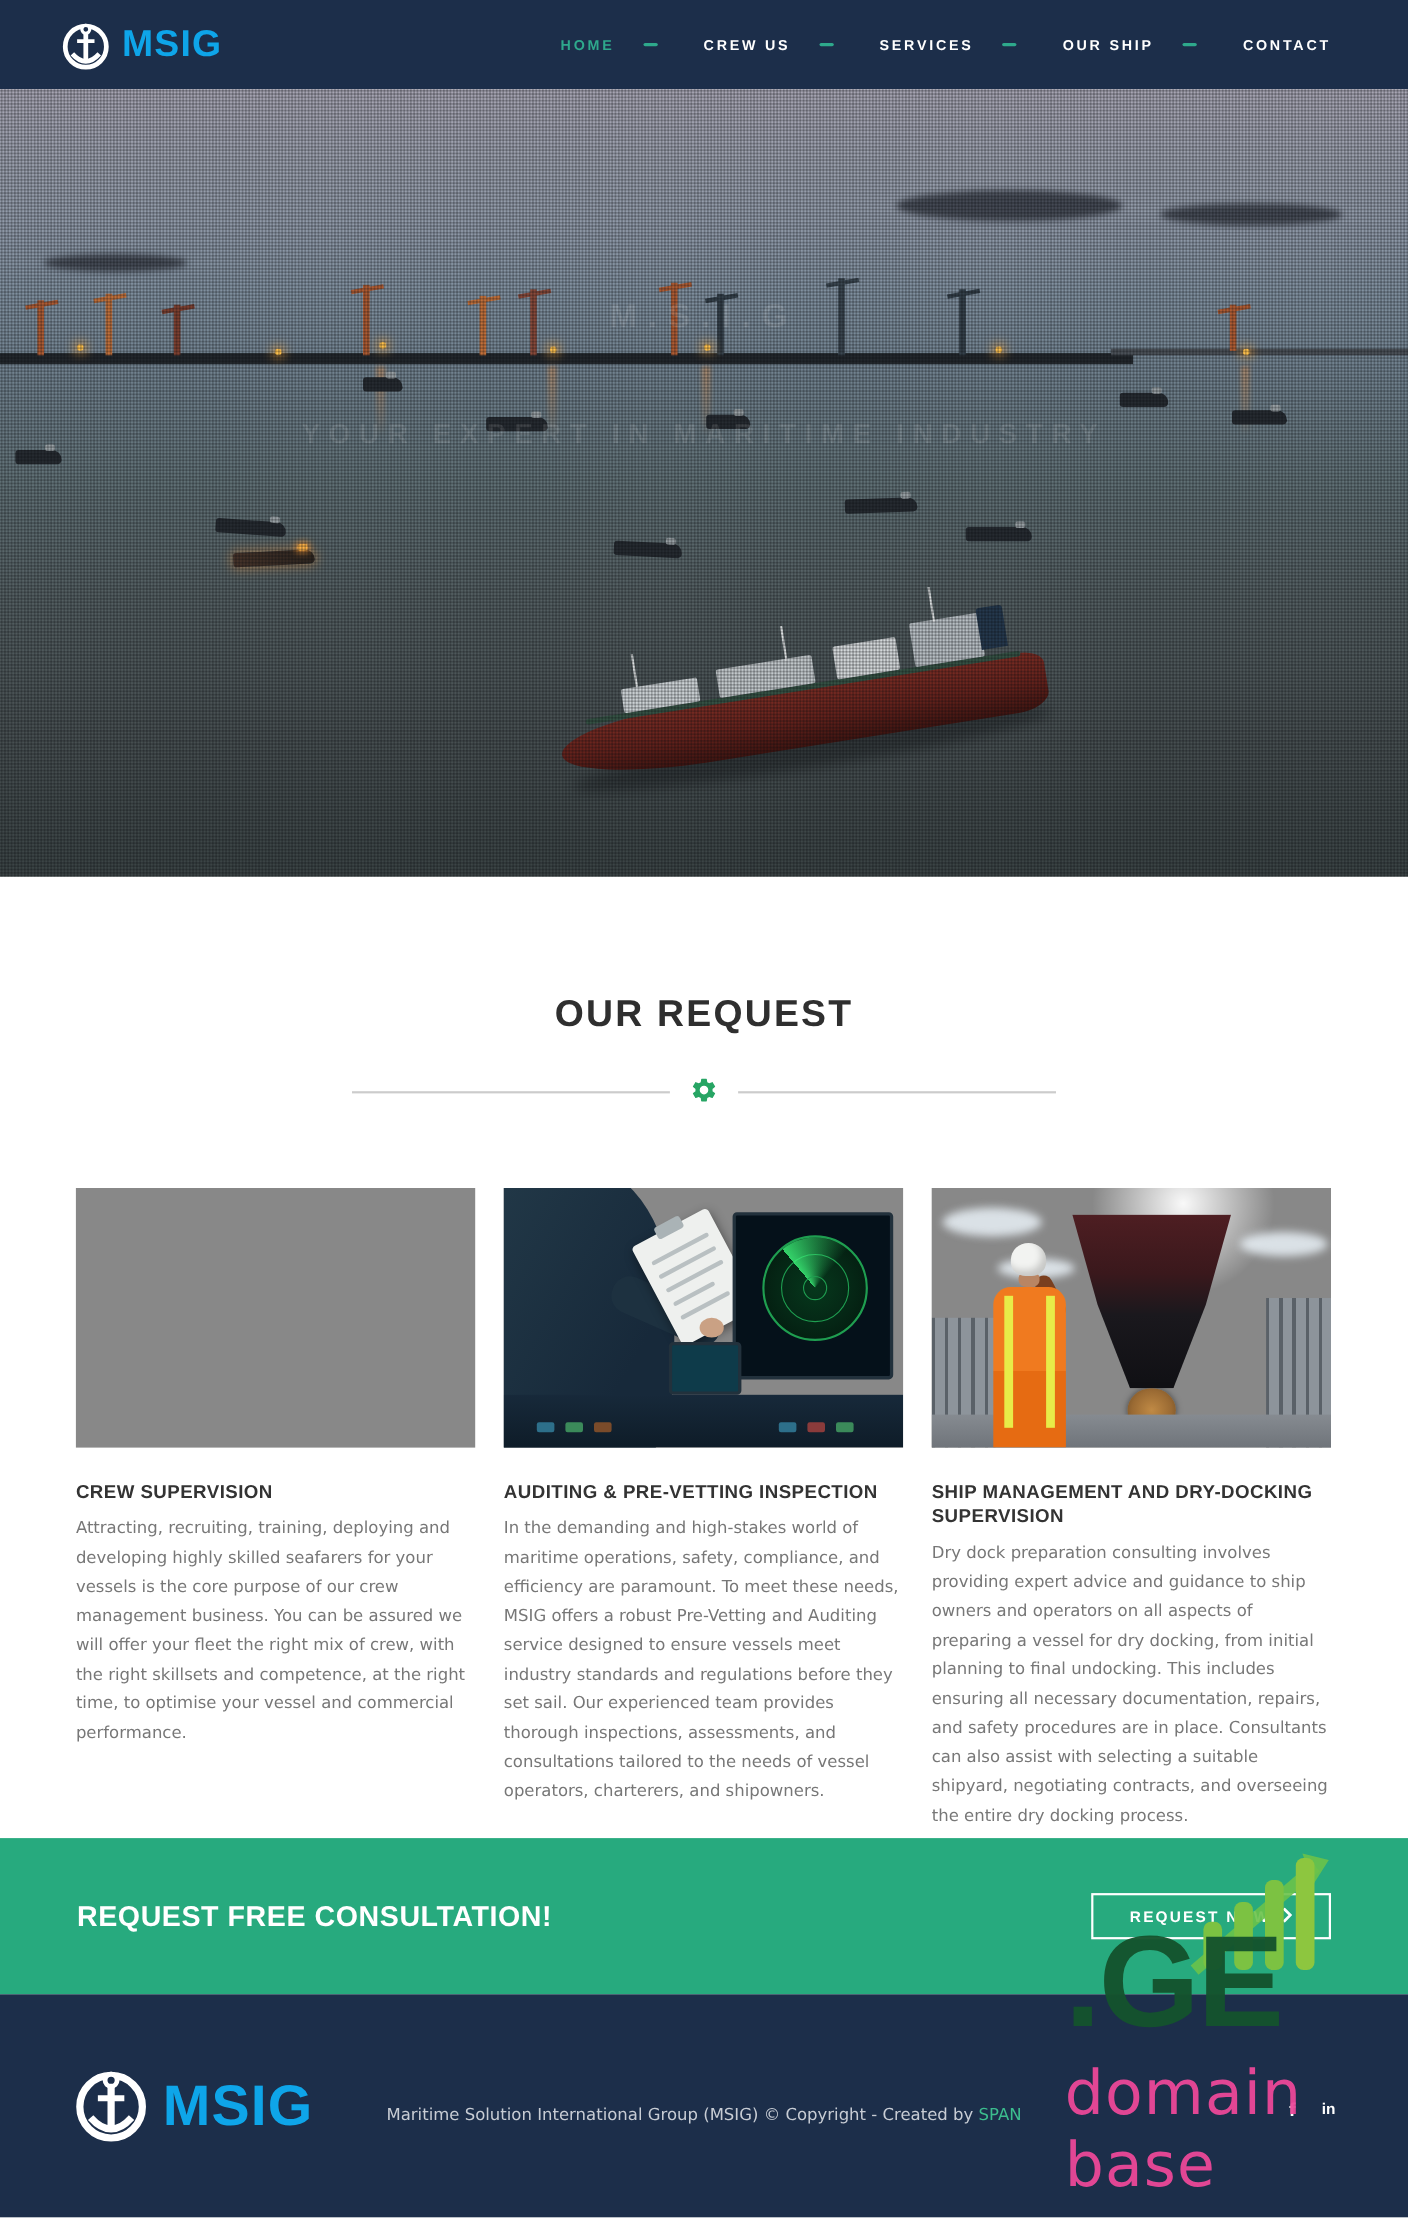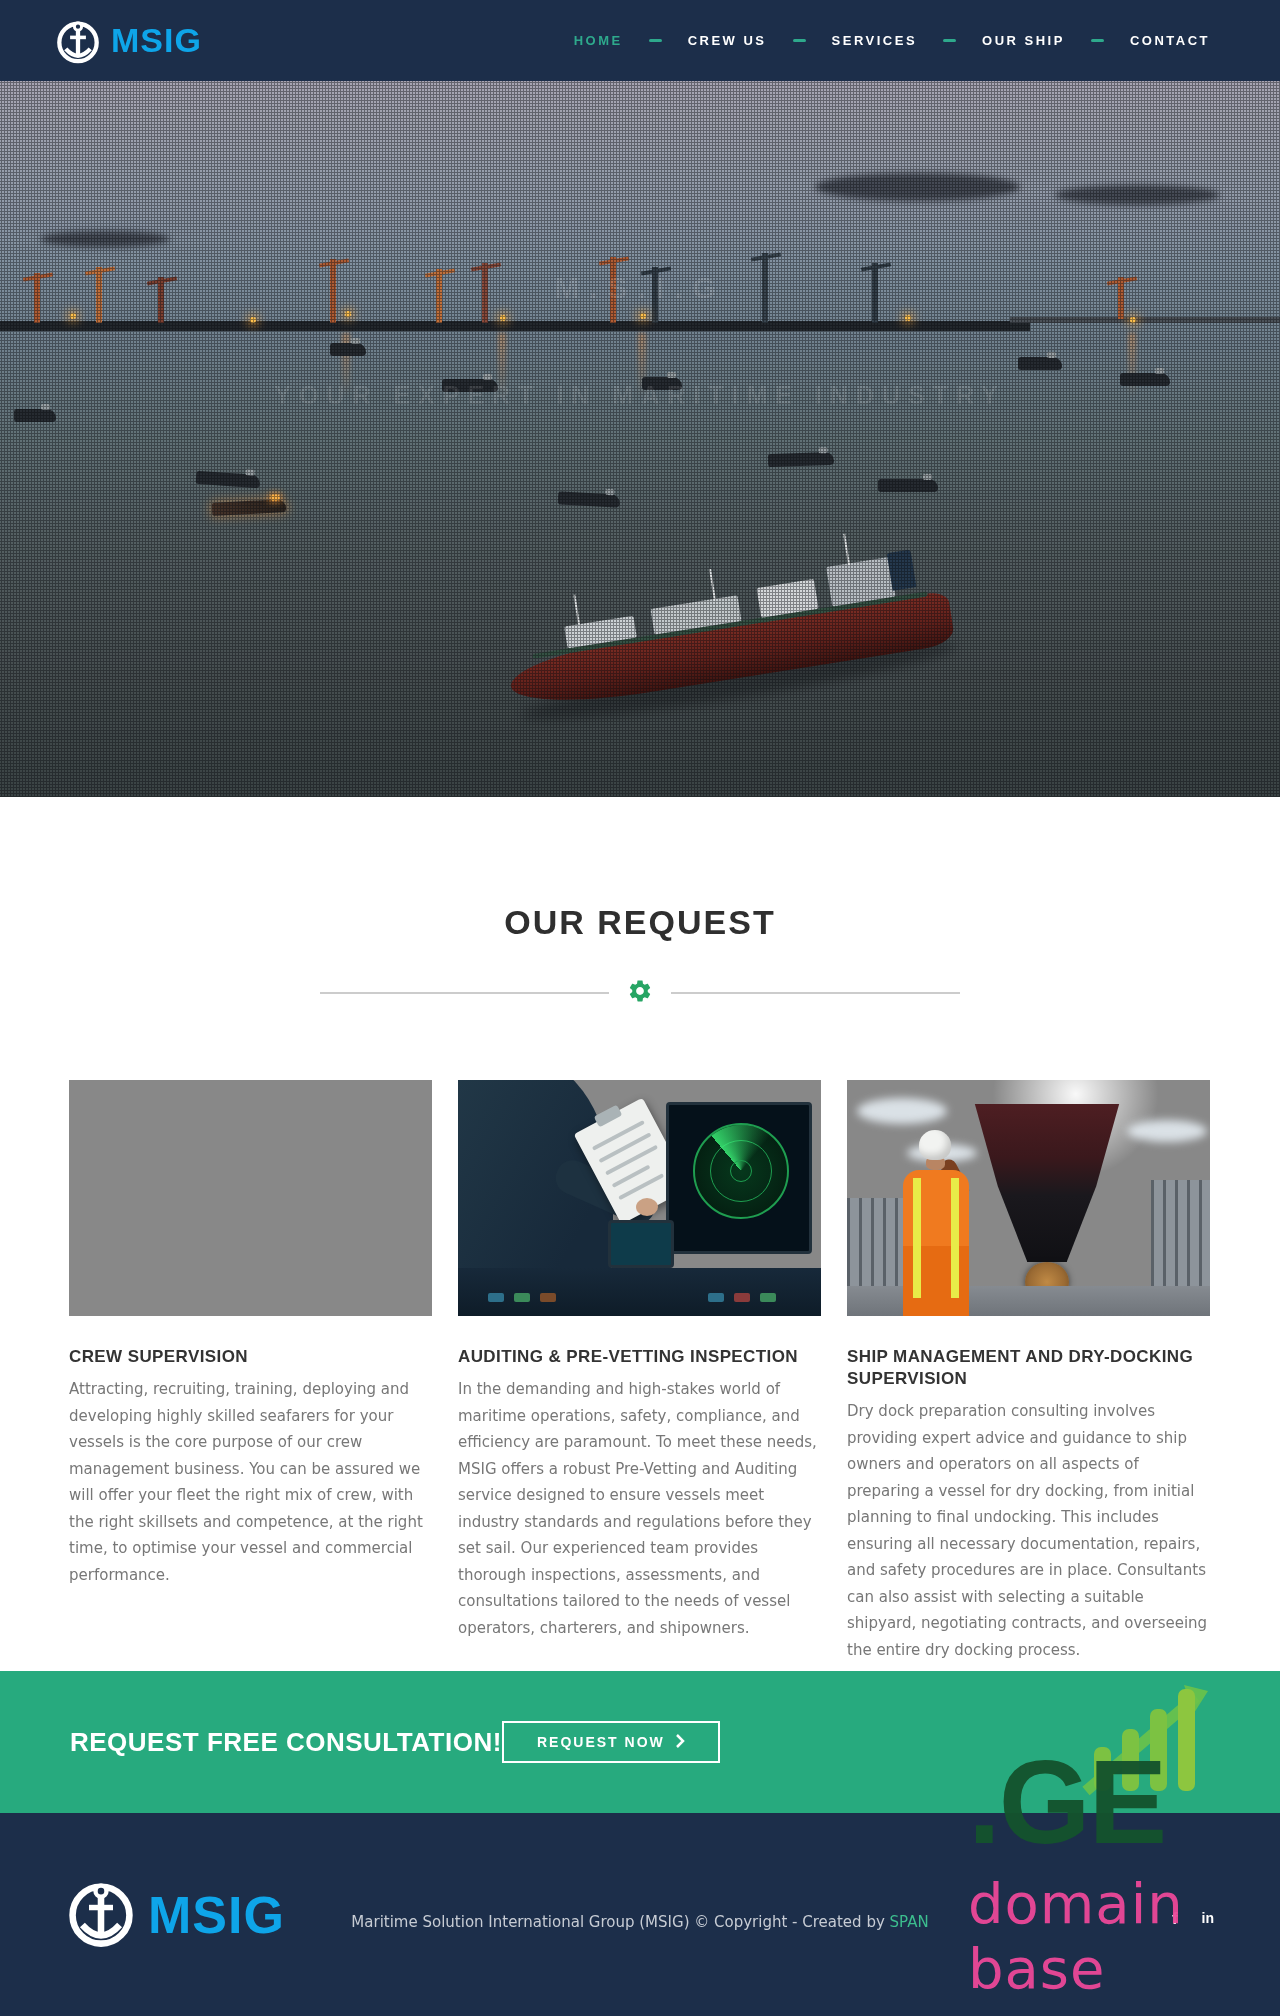--- a/index.html
+++ b/index.html
@@ -5,21 +5,21 @@
   * { margin:0; padding:0; box-sizing:border-box; }
   html,body { width:1280px; }
   body { font-family:"DejaVu Sans","Liberation Sans",sans-serif; background:#ffffff; }
 
   
   .topbar{ height:81px; background:#1c2e4a; display:flex; align-items:center; justify-content:space-between; padding:0 70px 0 55px; }
   .brand{ display:flex; align-items:center; gap:10px; cursor:pointer; }
   .brand svg{ display:block; }
   .brand-name{ color:#0ea5e9; font-weight:bold; font-size:34px; letter-spacing:1px; font-family:"Liberation Sans",sans-serif; }
   .nav{ display:flex; align-items:center; gap:26px; }
-  .nav a{ text-decoration:none; color:#ffffff; font-size:13px; font-weight:bold; letter-spacing:2.5px; font-family:"Liberation Sans",sans-serif; }
+  .nav a{ text-decoration:none; color:#ffffff; font-size:13px; font-weight:bold; letter-spacing:2.5px; font-family:"Liberation Sans",sans-serif;margin-left:16px; }
   .nav a.active{ color:#2ea98c; }
   .nav-sep{ width:13px; height:3px; background:#2ea98c; border-radius:2px; }
 
   
   .hero{ position:relative; height:716px; overflow:hidden;
     background:linear-gradient(180deg,#a7a5b3 0%,#9aa0ad 10%,#8f99a8 18%,#80909f 26%,#71828f 36%,#617176 50%,#545f62 64%,#474f51 82%,#3a4344 100%); }
   .island{ position:absolute; background:#3d424c; border-radius:50%; filter:blur(3px); opacity:.9; }
   .quay{ position:absolute; left:0; top:240px; width:1030px; height:10px; background:#23282d; }
   .quay-far{ position:absolute; left:1010px; top:236px; width:270px; height:6px; background:#4b5158; }
   .crane{ position:absolute; width:6px; }
@@ -100,21 +100,21 @@
   .worker-helm{ position:absolute; left:72px; top:50px; width:32px; height:30px; border-radius:50% 50% 42% 42%; background:#f2f3f1; box-shadow:inset -4px -5px 7px rgba(0,0,0,.18); }
   .worker-face{ position:absolute; left:79px; top:76px; width:19px; height:14px; background:#b98563; border-radius:40%; }
   .worker-vest{ position:absolute; left:56px; top:90px; width:66px; height:146px; border-radius:16px 16px 0 0;
     background:linear-gradient(180deg,#f07a1f 0 52%, #e66b12 52% 100%); }
   .worker-vest::before{ content:''; position:absolute; left:10px; top:8px; width:8px; height:120px; background:#e8ec48; }
   .worker-vest::after{ content:''; position:absolute; right:10px; top:8px; width:8px; height:120px; background:#e8ec48; }
   .worker-arm{ position:absolute; left:100px; top:78px; width:16px; height:42px; background:#7a3f1f; border-radius:8px; transform:rotate(-28deg); }
 
   
   .bottom-wrap{ position:relative; }
-  .cta{ height:142px; background:#27aa7e; display:flex; align-items:center; justify-content:flex-start; padding:0 70px; }
+  .cta{ height:142px; background:#27aa7e; display:flex; align-items:center; justify-content:space-between; padding:0 70px; }
   .cta h2{ color:#ffffff; font-size:26px; font-weight:bold; letter-spacing:.5px; font-family:"Liberation Sans",sans-serif; }
   .cta-btn{ width:218px; height:42px; border:2px solid #ffffff; background:transparent; color:#ffffff;
     font-size:14px; font-weight:bold; letter-spacing:2px; font-family:"Liberation Sans",sans-serif;
     display:flex; align-items:center; justify-content:center; gap:10px; cursor:pointer; }
   .footer{ height:203px; background:#1c2e4a; position:relative; }
   .f-brand{ position:absolute; left:66px; top:50%; transform:translateY(-50%); display:flex; align-items:center; gap:12px; cursor:pointer; }
   .f-brand .brand-name{ font-size:52px; }
   .f-copy{ position:absolute; left:0; width:100%; top:100px; text-align:center; color:#c7ccd4; font-size:15px; }
   .f-copy a{ color:#3cbd8e; text-decoration:none; }
   .f-social{ position:absolute; right:66px; top:96px; display:flex; gap:24px; }

